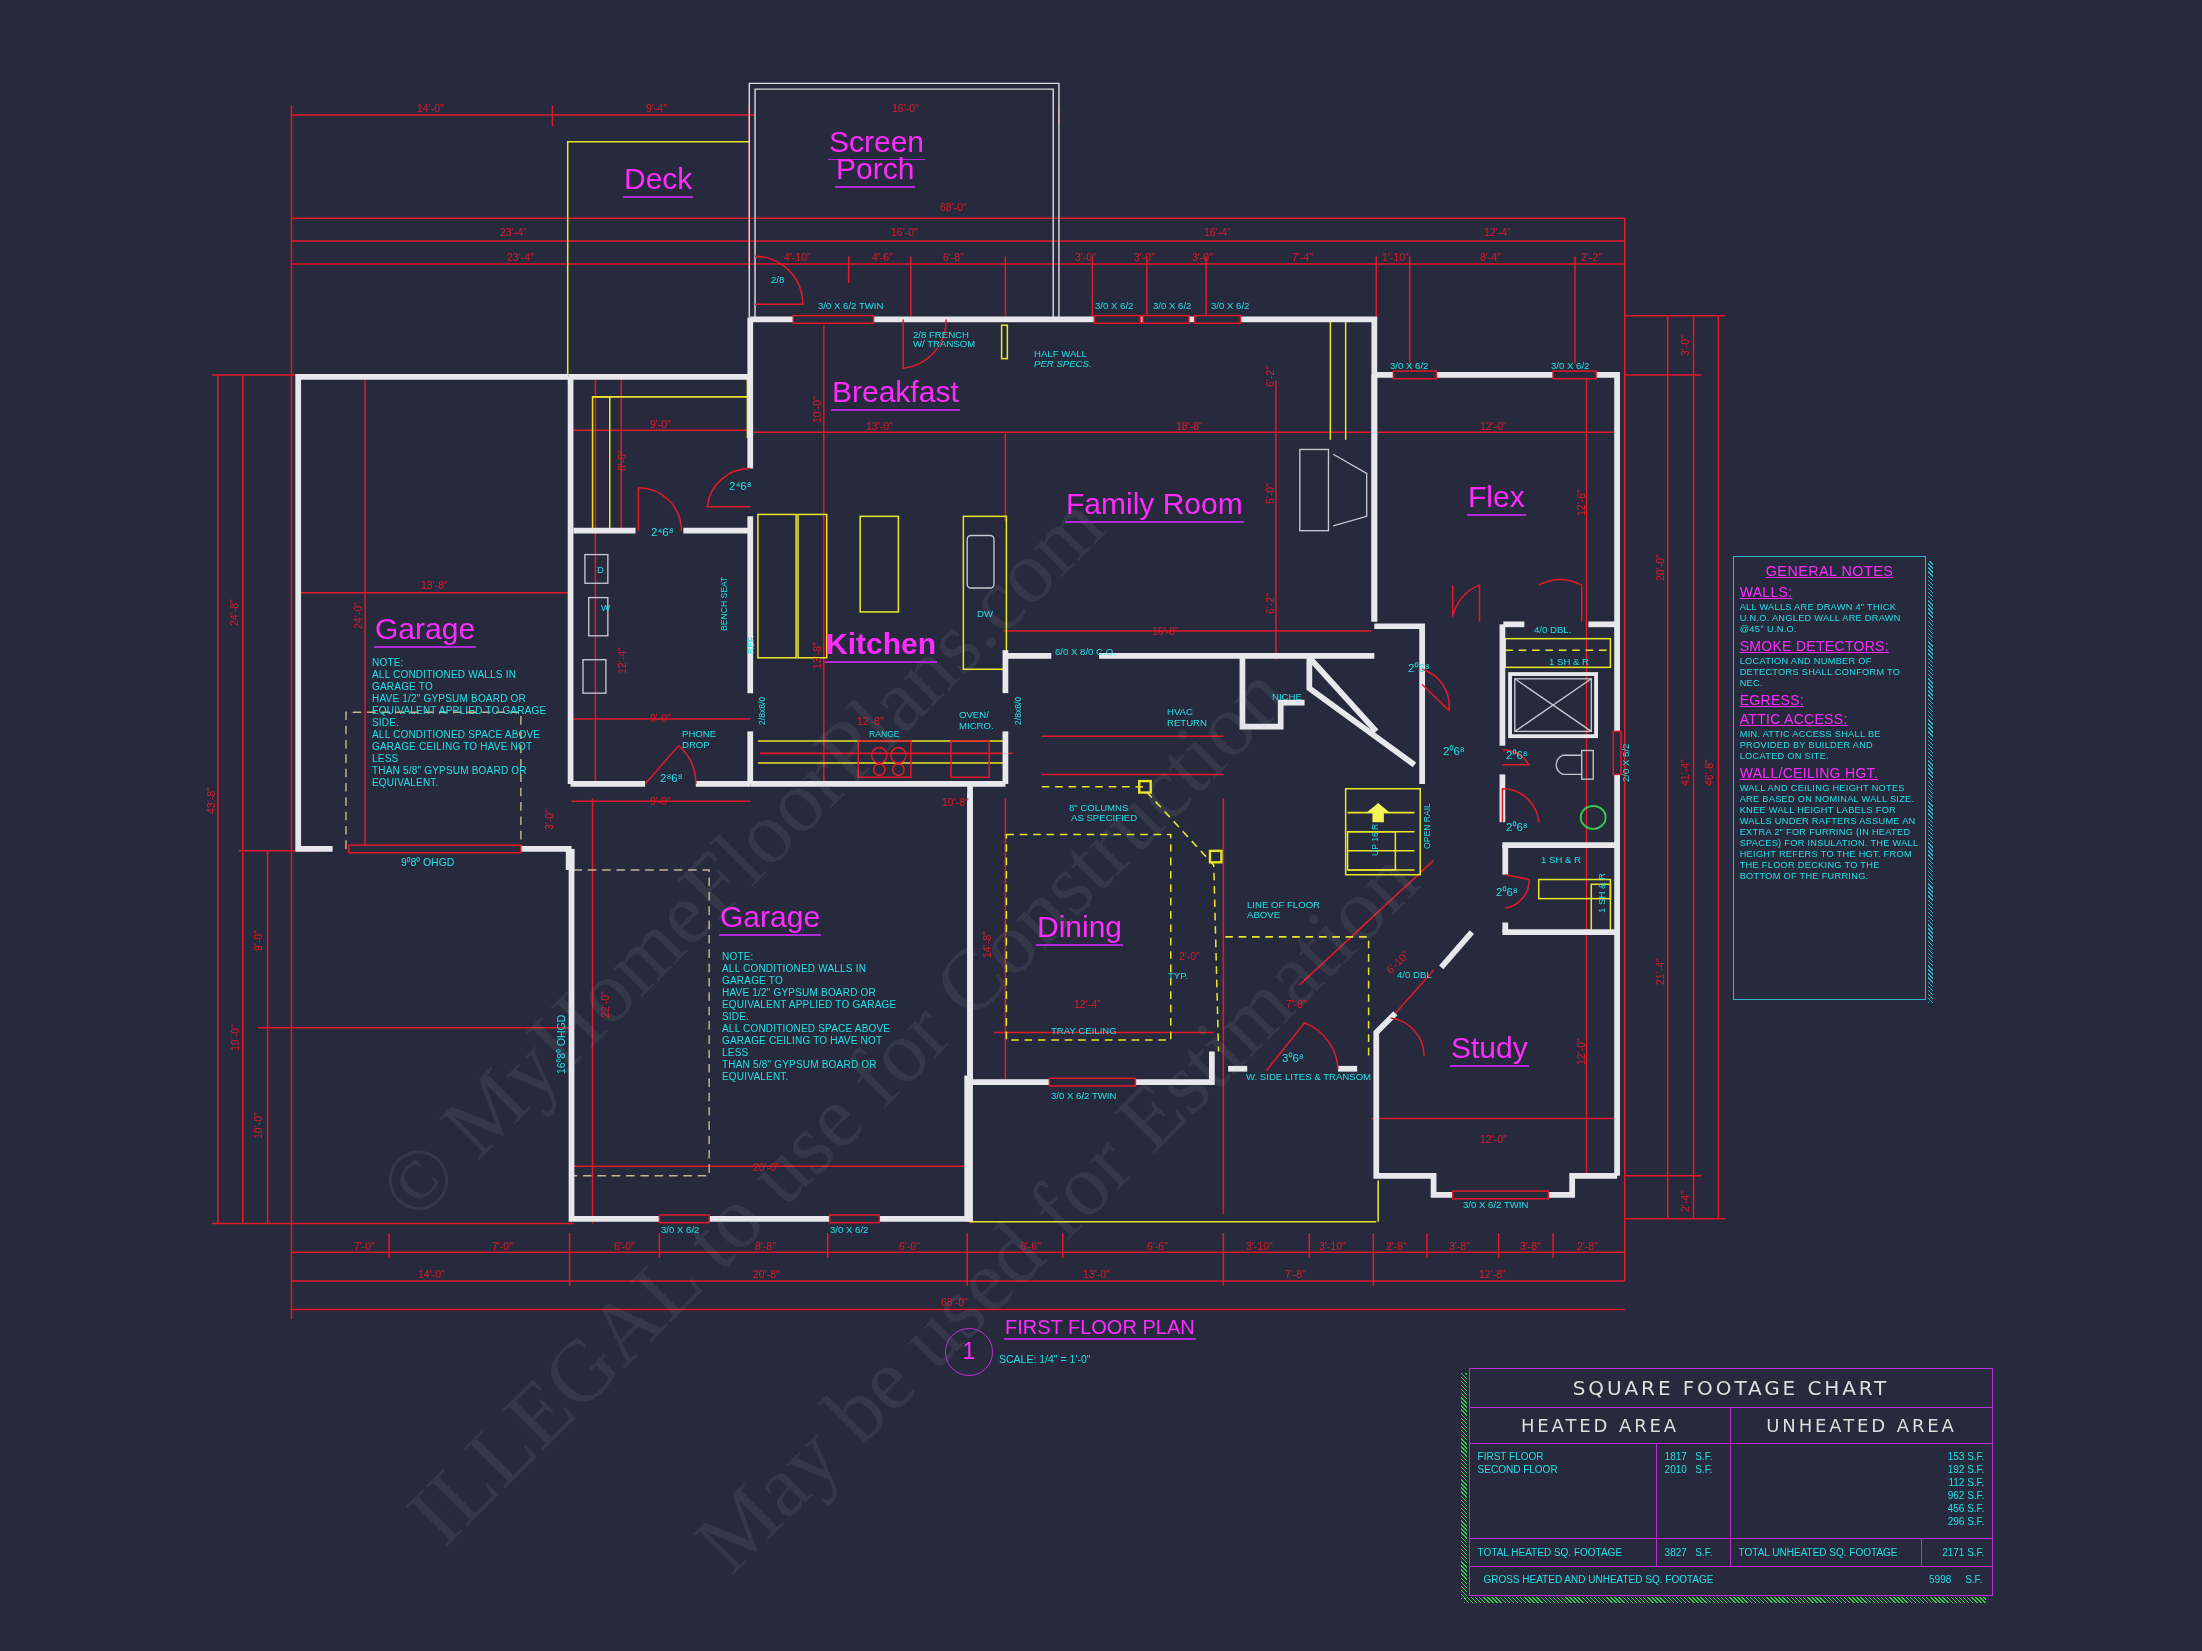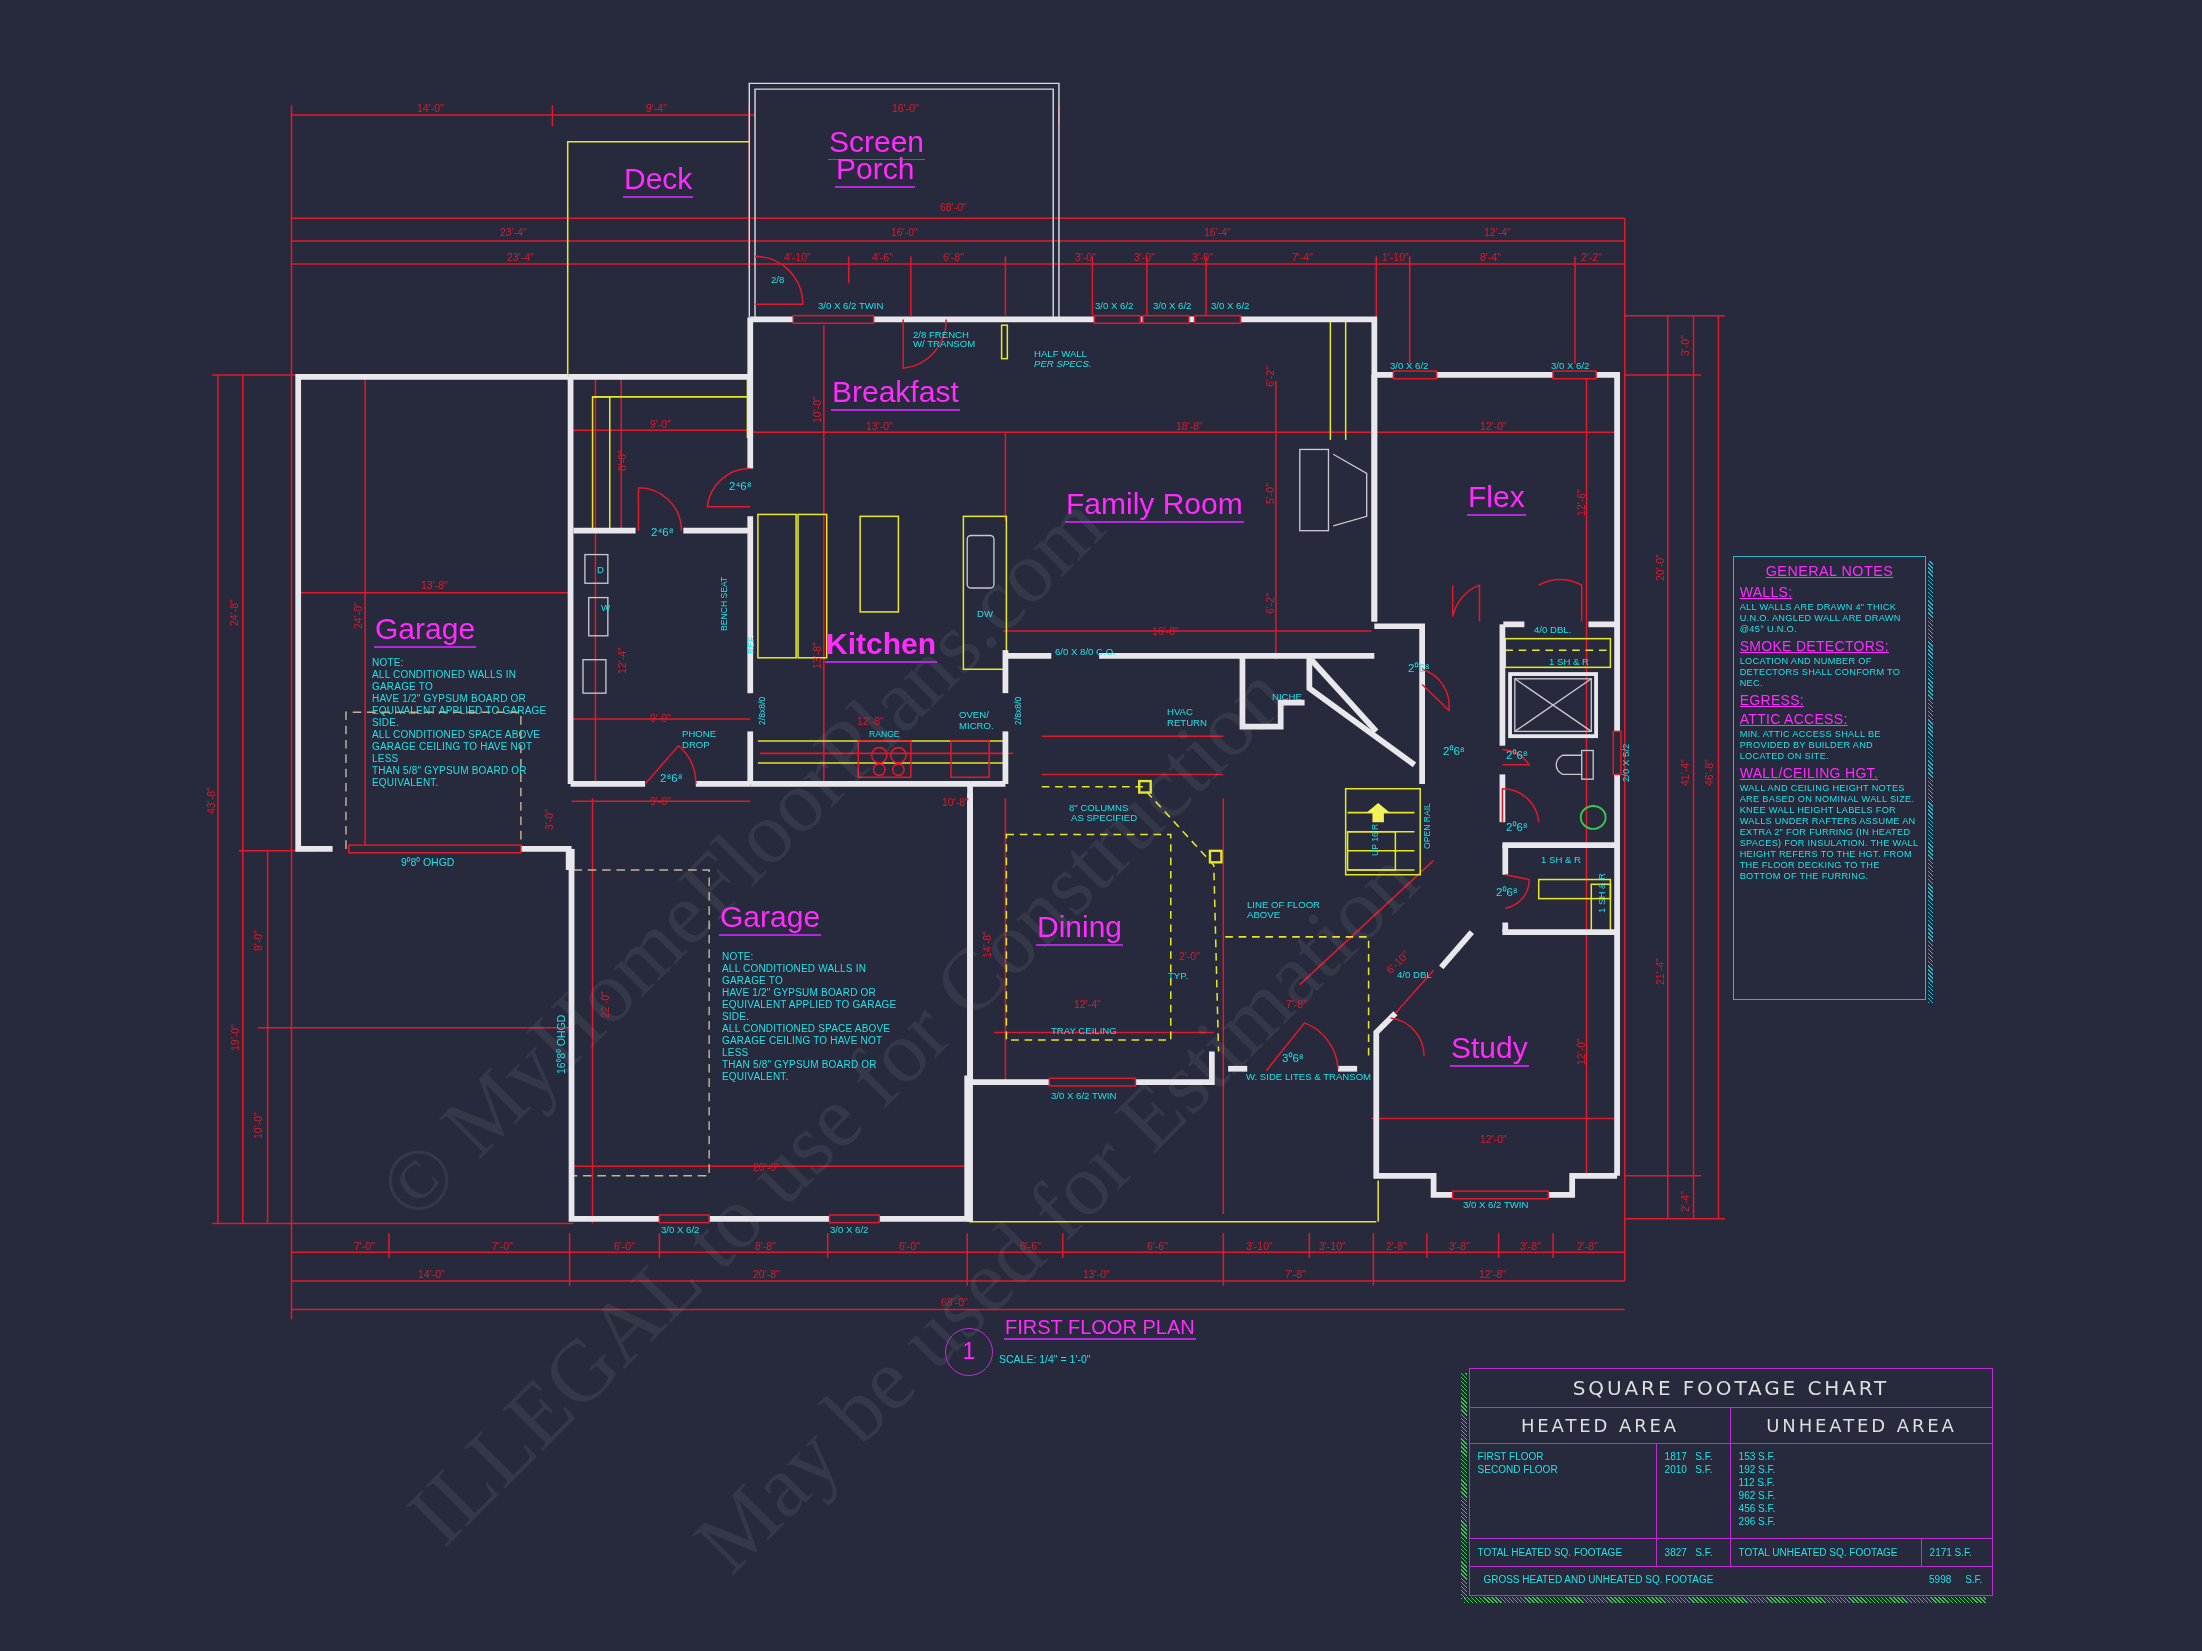--- a/index.html
+++ b/index.html
@@ -37,21 +37,21 @@
               text-align:center; line-height:38px; font-family:"DejaVu Sans", sans-serif; }
   .sf-heads { display:flex; height:35px; border-bottom:1.9px solid #c02cd4; }
   .sf-heads div { color:#dedede; font-size:18px; letter-spacing:2.9px; text-align:center; line-height:35px; font-family:"DejaVu Sans", sans-serif; }
   .sf-body { display:flex; height:94px; border-bottom:1.9px solid #c02cd4; }
   .sf-col { box-sizing:border-box; padding:5.7px 7.6px; color:#22e0e6; font-size:10px; line-height:13px; }
   .sf-tot { display:flex; height:27px; border-bottom:1.9px solid #c02cd4; }
   .sf-tot div { box-sizing:border-box; padding:0 7.6px; line-height:27px; color:#22e0e6; font-size:10px; }
   .sf-gross { display:flex; justify-content:space-between; height:25px; line-height:25px; padding:0 9.6px 0 13.4px;
               color:#22e0e6; font-size:10px; }
   .bl { border-left:1.9px solid #c02cd4; }
-  .r { }
+  .r { text-align:right; }
 
   
   #plan-title { position:absolute; left:1004px; top:1317px; color:#ff2bff; font-size:20px;
                 border-bottom:2.9px solid #b02bd8; padding:0 1px; line-height:1.05; }
   #plan-num { position:absolute; left:945px; top:1328px; width:48px; height:48px; border-radius:50%;
               border:1.9px solid #c02cd4; box-sizing:border-box; color:#ff2bff; font-size:23px;
               text-align:center; line-height:44px; }
   #plan-scale { position:absolute; left:999px; top:1353px; color:#22e0e6; font-size:10.5px; }
 </style>
 </head>

